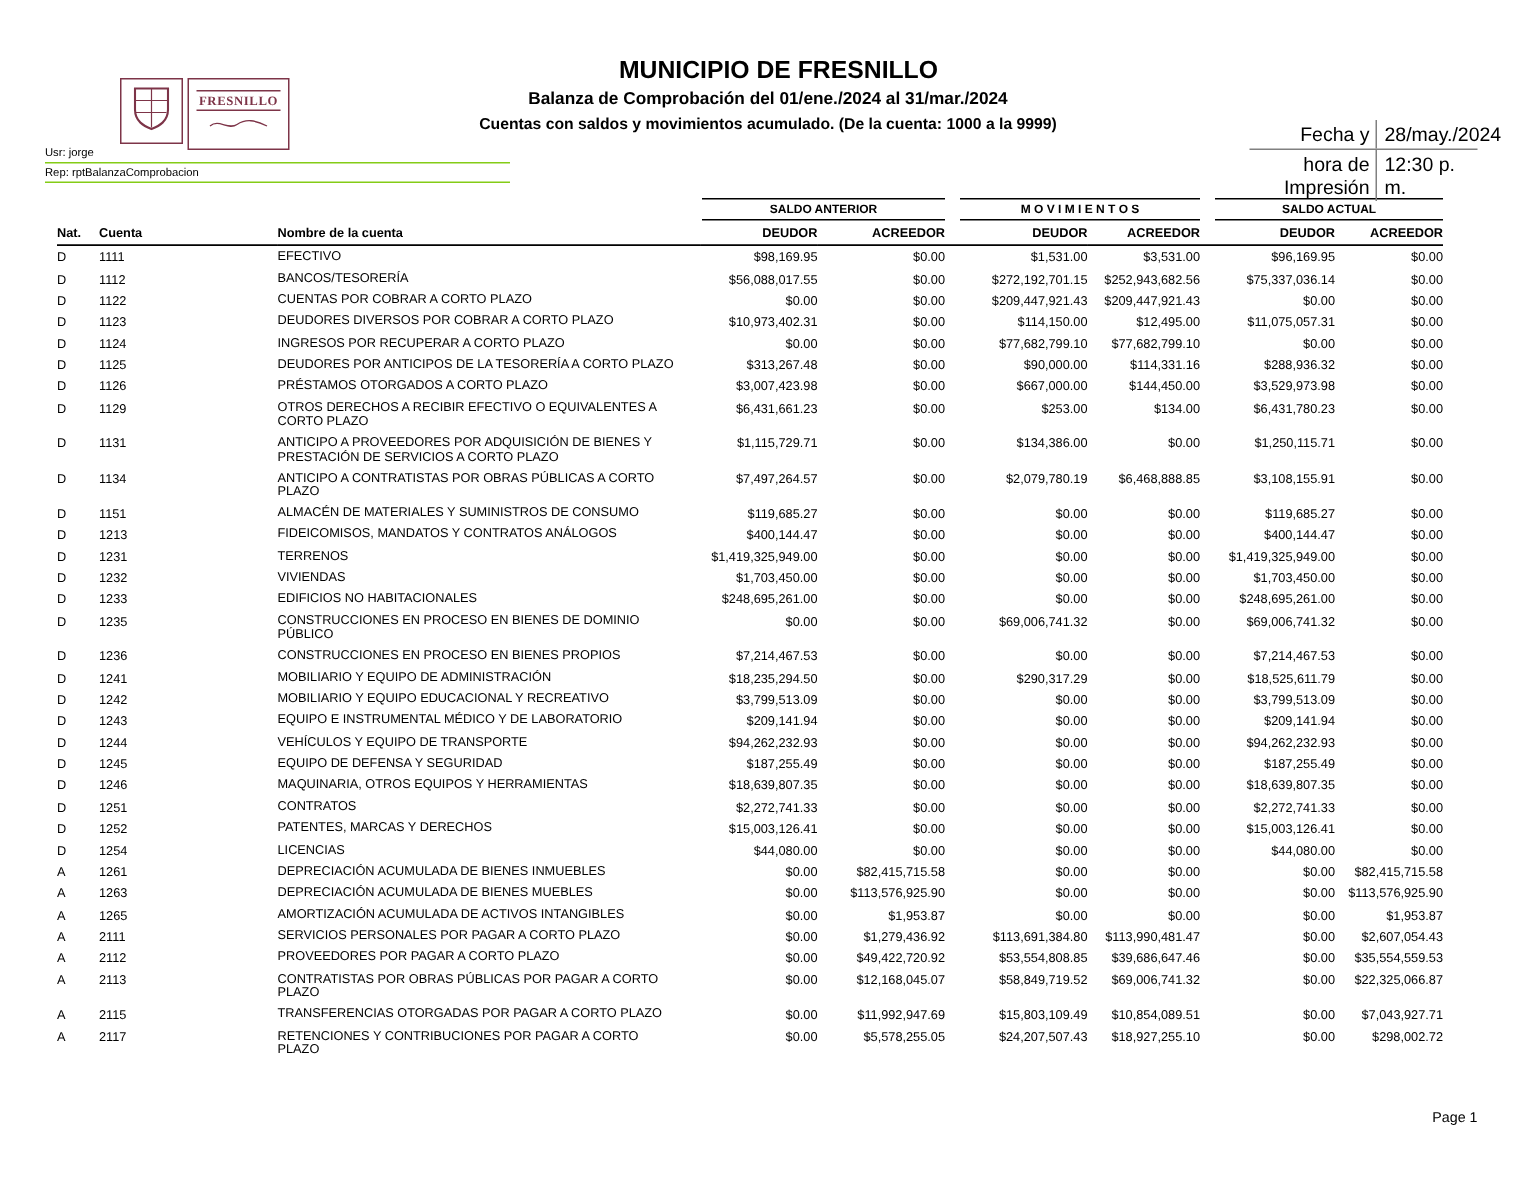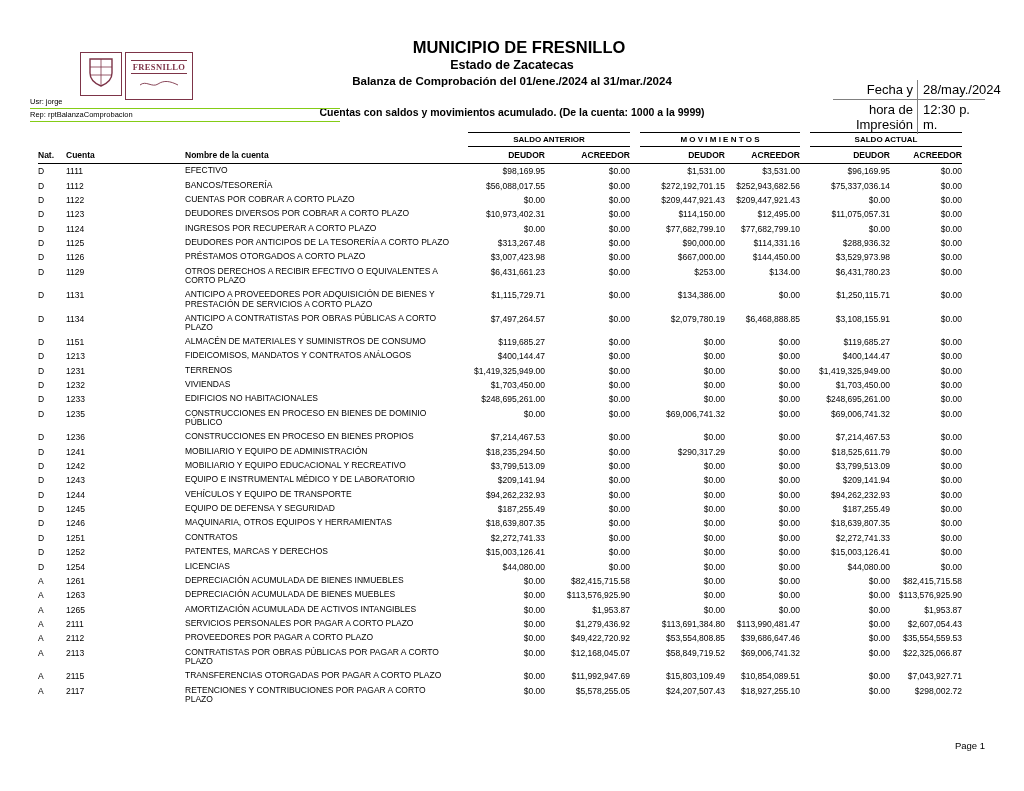--- a/index.html
+++ b/index.html
@@ -16,21 +16,21 @@
   .logo-fresnillo {
     font-family:"Liberation Serif", serif; font-weight:bold; font-size:8.5px;
     color:var(--brand); letter-spacing:0.4px;
     border-top:1px solid var(--brand); border-bottom:1px solid var(--brand);
     padding:1px 2px;
   }
   .title-block { text-align:center; padding-top:38px; }
   .title { font-size:16.5px; font-weight:bold;margin-left:14px; }
   .sub1 { font-size:12.5px; font-weight:bold; margin-top:1px; }
   .sub2 { font-size:11.5px; font-weight:bold; margin-top:3px; }
-  .sub3 { font-size:10.5px; font-weight:bold; margin-top:19px; }
+  .sub3 { font-size:10.5px; font-weight:bold; margin-top:5px; }
   .meta-left { position:absolute; left:30px; top:96px; width:310px; font-size:7.5px; }
   .meta-left .mrow { border-bottom:1px solid #84cc16; padding:1px 0 2px; }
   .meta-right { position:absolute; right:39px; top:80px; font-size:13px; }
   .meta-right .mrow { display:flex; align-items:stretch; }
   .meta-right .mrow.first { border-bottom:1px solid #808080; }
   .meta-right .lbl { width:80px; text-align:right; padding:2px 4px 2px 0; }
   .meta-right .val { border-left:1px solid #808080; width:62px; padding:2px 0 2px 5px; }
 
   table.balanza { border-collapse:collapse; table-layout:fixed; margin:4px 0 0 38px; width:924px; }
   th, td { font-size:8.5px; vertical-align:top; padding:0; text-align:left; }
@@ -71,21 +71,20 @@
         <span>
           <svg width="44" height="10" viewBox="0 0 44 10">
             <path d="M3 6 C 9 1, 15 9, 21 5 S 33 2, 41 6" stroke="currentColor" stroke-width="0.9" fill="none"></path>
           </svg>
         </span>
       </div>
     </div>
 
     <div class="title-block">
       <div class="title">MUNICIPIO DE FRESNILLO</div>
-      <div class="sub1">Estado de Zacatecas</div>
       <div class="sub2">Balanza de Comprobación del 01/ene./2024 al 31/mar./2024</div>
       <div class="sub3">Cuentas con saldos y movimientos acumulado. (De la cuenta: 1000 a la 9999)</div>
     </div>
 
     <div class="meta-left">
       <div class="mrow">Usr: jorge</div>
       <div class="mrow">Rep: rptBalanzaComprobacion</div>
     </div>
 
     <div class="meta-right">

